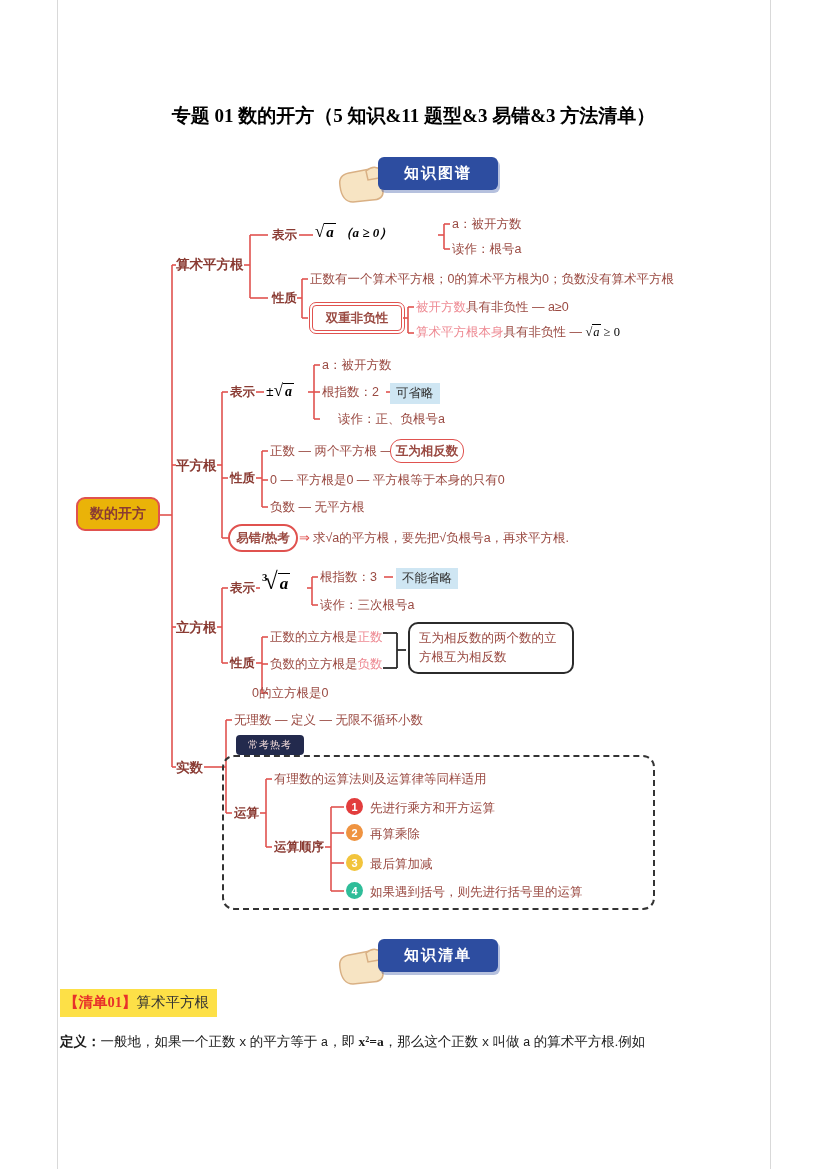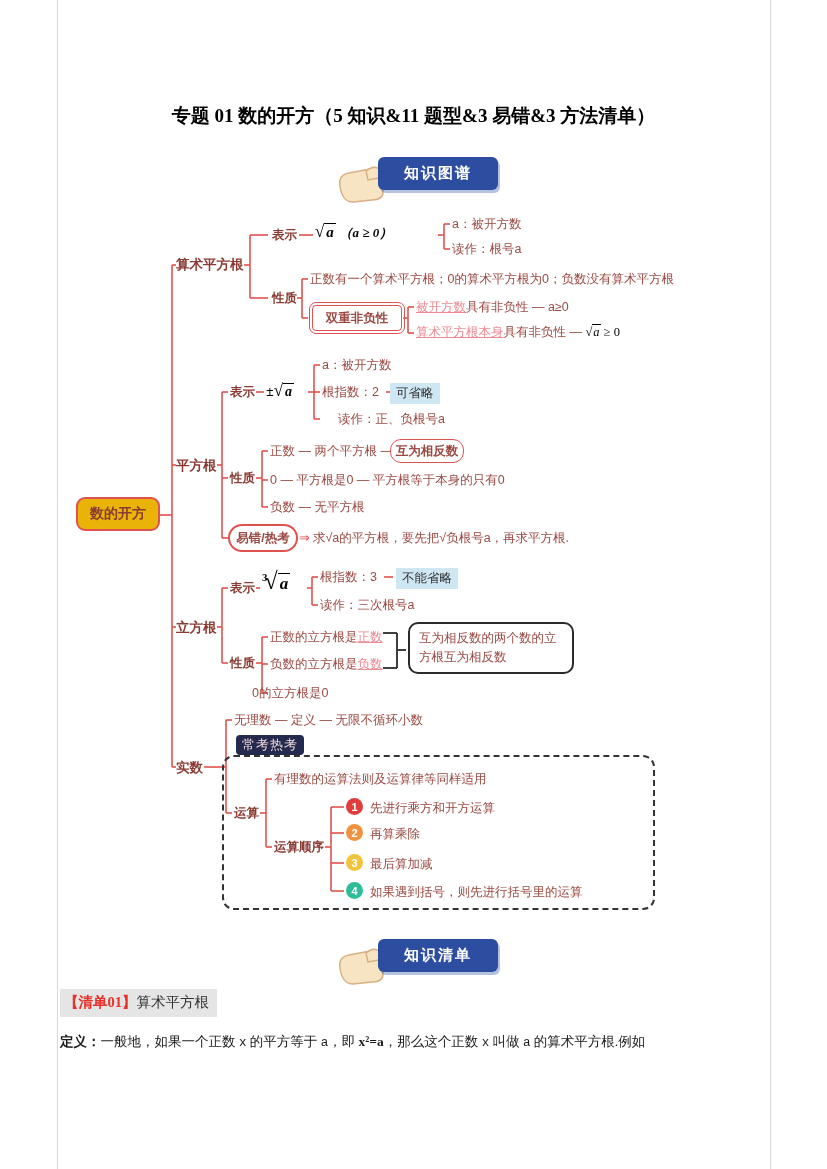--- a/index.html
+++ b/index.html
@@ -30,21 +30,21 @@
   }
   .banner .hand { position:absolute; left:0; top:5px; }
   #banner-map  { left:336px; top:157px; width:170px; height:45px; }
   #banner-list { left:336px; top:939px; width:170px; height:45px; }
 
   
   svg.wires { position:absolute; left:0; top:0; pointer-events:none; }
   .mm { position:absolute; font-size:12.5px; color:#9a4a42; white-space:nowrap; line-height:1.15; }
   .mm.node { font-size:13.5px; font-weight:bold; color:#8a3b33; }
   .mm.sub  { font-weight:bold; color:#8a3b33; }
-  .pink { color:#ee8a93;text-decoration:underline; }
+  .pink { color:#ee8a93; }
   .root-box {
     position:absolute; left:76px; top:497px; width:84px; height:34px;
     border:2px solid #e0524f; border-radius:9px;
     display:flex; align-items:center; justify-content:center;
     font-size:14px; font-weight:bold; color:#8a3b33; background:#eab308;
   }
   .red-box {
     position:absolute; border:1.5px solid #e0524f; background:#fff;
     display:flex; align-items:center; justify-content:center;
     color:#9a4a42; font-size:12.5px; font-weight:bold; white-space:nowrap;
@@ -60,21 +60,21 @@
   }
   .tag-blue {
     position:absolute; background:#cfe6f3; color:#333; font-size:12.5px;
     padding:2px 6px; white-space:nowrap;
   }
   #tag-omit   { left:390px; top:383px; }
   #tag-noomit { left:396px; top:568px; }
   .hot-badge {
     position:absolute; left:236px; top:735px; width:68px; height:20px;
     background:#232a4d; border-radius:4px; color:#f0d9d9;
-    font-size:13px; letter-spacing:1px;
+    font-size:10px; letter-spacing:1px;
     display:flex; align-items:center; justify-content:center; z-index:2;
   }
   .dash-box {
     position:absolute; left:222px; top:755px; width:433px; height:155px;
     border:2px dashed #333; border-radius:12px;
   }
   .step-circle {
     position:absolute; left:346px; width:17px; height:17px; border-radius:50%;
     color:#fff; font-size:11px; font-weight:bold;
     display:flex; align-items:center; justify-content:center;
@@ -132,21 +132,21 @@
   #n-real  { left:176px; top:760px; }
   #r-irr   { left:234px; top:713px; }
   #r-op    { left:234px; top:806px; }
   #r-rule  { left:274px; top:772px; }
   #r-order { left:274px; top:840px; }
   .step-text { position:absolute; left:370px; font-size:12.5px; color:#9a4a42; white-space:nowrap; }
   #step-t1 { top:800px; } #step-t2 { top:826px; } #step-t3 { top:856px; } #step-t4 { top:884px; }
 
   
   .list-tag {
-    position:absolute; left:60px; top:989px; background:#e5e5e5;
+    position:absolute; left:60px; top:989px; background:#fde047;
     padding:4px 8px 5px 4px; font-family:"Liberation Serif", serif; font-size:14.5px;
   }
   .list-tag .tag-label { color:#e8312a; font-weight:bold; }
   .list-tag .tag-title { color:#333; }
   .def-line {
     position:absolute; left:60px; top:1033px; width:660px;
     font-family:"Liberation Serif", serif; font-size:13.5px; color:#1a1a1a;
   }
   .def-line .lead { font-weight:bold; }
   .def-line .var { font-family:"Liberation Mono", monospace; font-size:12.5px; }

